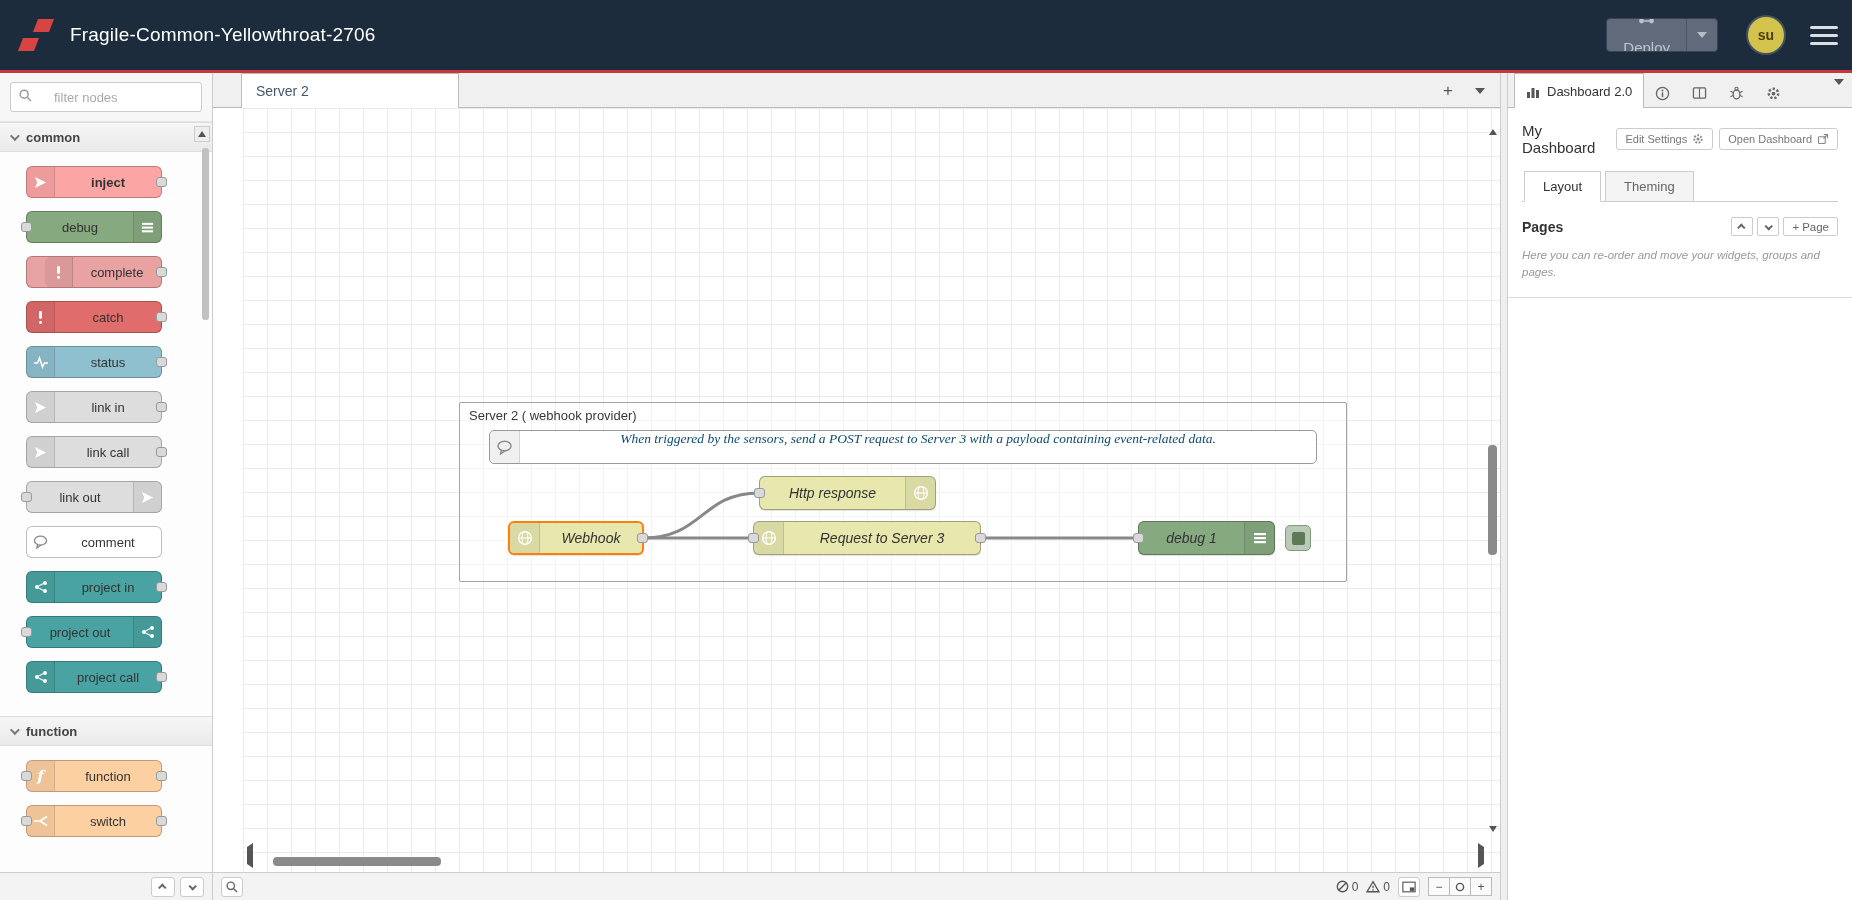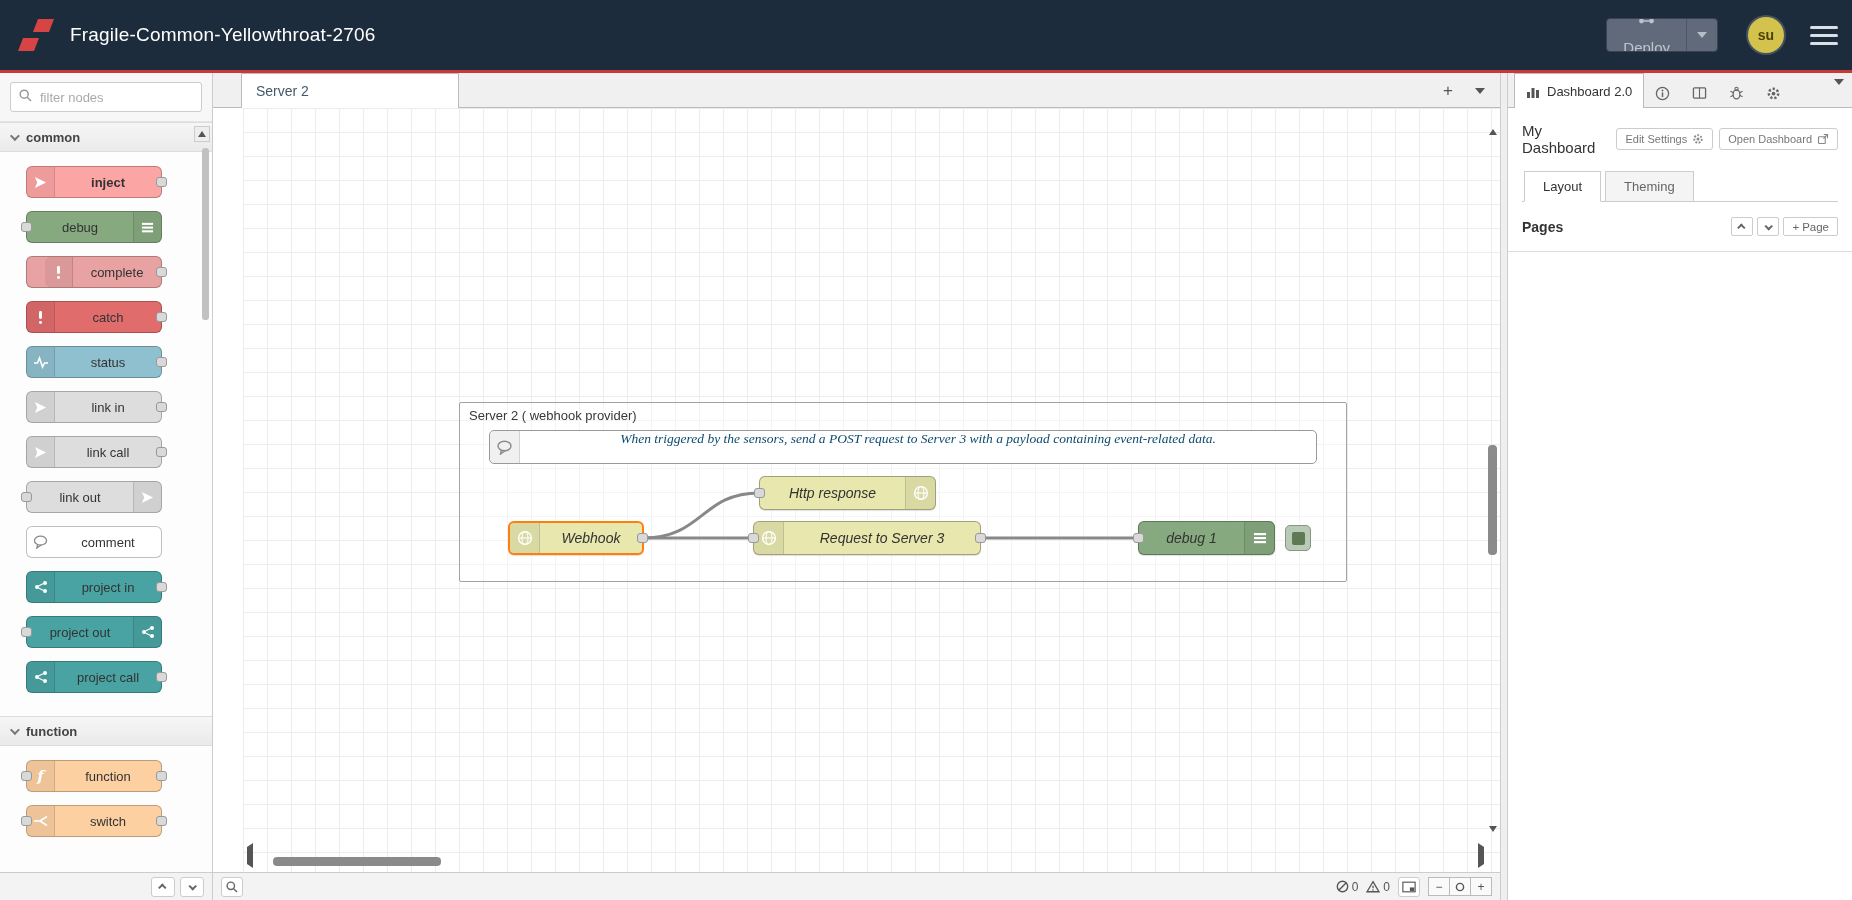--- a/index.html
+++ b/index.html
@@ -20,21 +20,21 @@
   .hamburger { width:28px; display:flex; flex-direction:column; gap:5px; cursor:pointer; }
   .hamburger span { height:3px; background:#dbe0e6; border-radius:2px; }
   .red-line { height:3px; background:var(--accent,#c93838); }
 
   
   .main { flex:1; display:flex; min-height:0; }
 
   
   .palette { width:213px; background:#fdfdfd; border-right:1px solid #ccc; display:flex; flex-direction:column; position:relative; }
   .search-wrap { padding:9px 10px; background:#f7f7f7; border-bottom:1px solid #e5e5e5; }
-  .search-box { display:flex; align-items:center; gap:6px; background:#fff; border:1px solid #ccc; border-radius:3px; height:30px; padding:0 8px; }
+  .search-box { display:flex; align-items:center; gap:20px; background:#fff; border:1px solid #ccc; border-radius:3px; height:30px; padding:0 8px; }
   .search-box input { border:none; outline:none; flex:1; font-size:13px; color:#555; background:transparent; font-family:inherit; }
   .search-box input::placeholder { color:#aaa; }
   .palette-scroll { flex:1; overflow:hidden; position:relative; }
   .cat-header { height:30px; background:linear-gradient(#f6f6f6,#eaeaea); border-top:1px solid #ddd; border-bottom:1px solid #ddd; display:flex; align-items:center; gap:9px; padding:0 10px; font-size:13px; font-weight:bold; color:#444; }
   .chev { display:inline-block; width:7px; height:7px; border-right:2px solid #777; border-bottom:2px solid #777; transform:rotate(45deg) translateY(-2px); }
   .cat-body { padding:14px 0 10px; }
   .pnode { position:relative; width:136px; height:32px; margin:0 0 13px 26px; border:1px solid rgba(0,0,0,.25); border-radius:6px; display:flex; align-items:center; font-size:13px; color:#333; cursor:grab; }
   .pnode.rev { flex-direction:row-reverse; }
   .picon { width:28px; align-self:stretch; background:rgba(0,0,0,.06); border-right:1px solid rgba(0,0,0,.12); display:flex; align-items:center; justify-content:center; border-radius:5px 0 0 5px; }
   .pnode.rev .picon { border-right:none; border-left:1px solid rgba(0,0,0,.12); border-radius:0 5px 5px 0; }
@@ -565,18 +565,19 @@
             <span class="xs-btn">
                 <span class="chev-s down"></span>
               </span>
             <span class="page-btn">
               <span>+</span>
               <span>Page</span>
             </span>
           </span>
         </div>
 
+        <div class="help-text">Here you can re-order and move your widgets, groups and pages.</div>
         <hr class="side-divider">
       </div>
     </div>
 
   </div>
 </div>
 
 </body></html>

